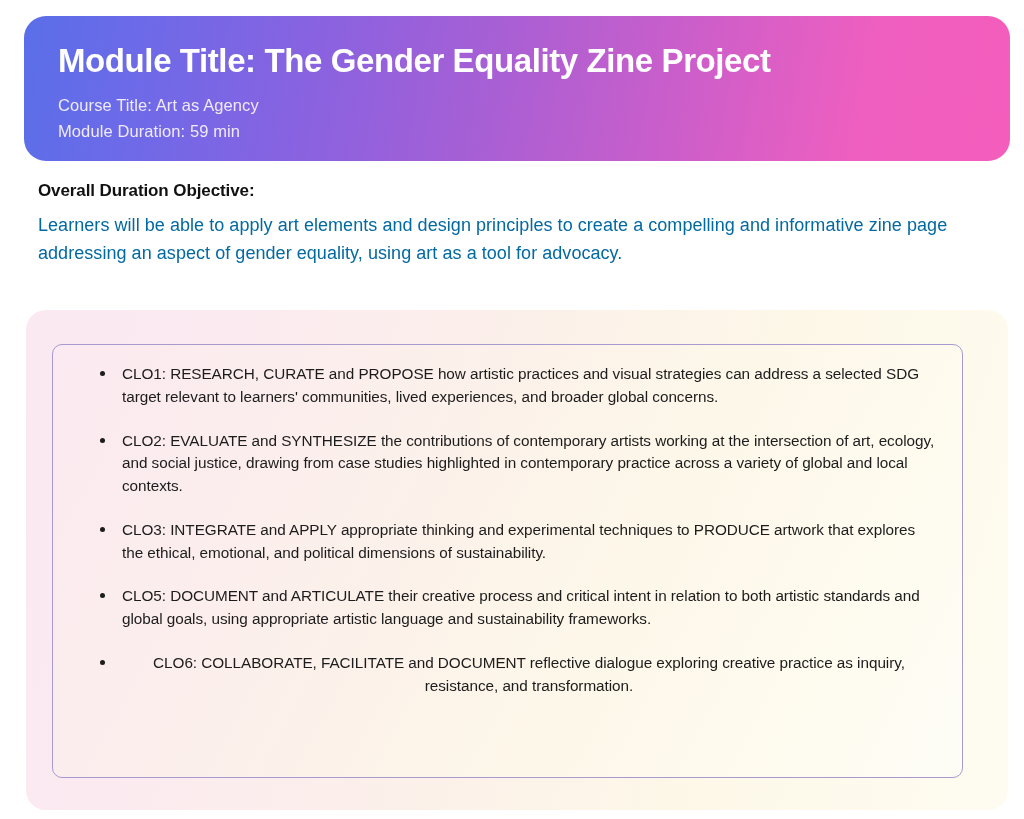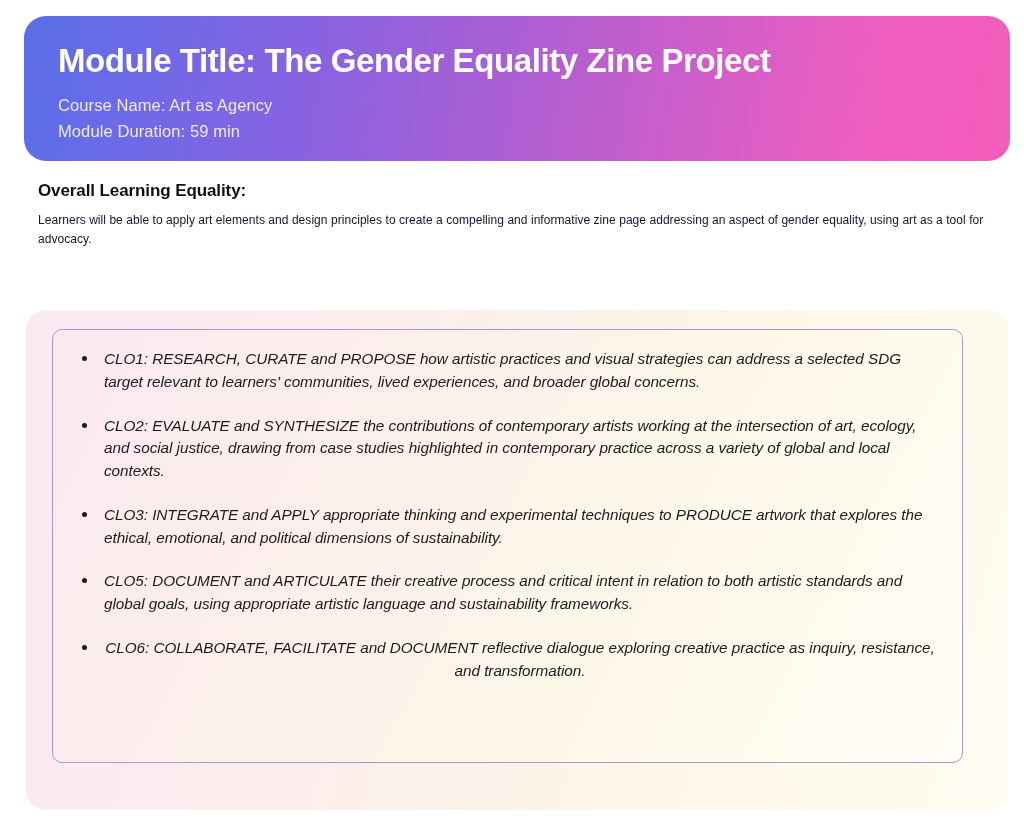--- a/index.html
+++ b/index.html
@@ -67,22 +67,22 @@
   }
 
   #overall-heading { top: 181px; }
   #clo-heading     { top: 278px; }
 
   .overall-text {
     position: absolute;
     left: 38px;
     top: 211px;
     width: 958px;
-    color: #0f172a;
-    font-size: 12px;
+    color: #0369a1;
+    font-size: 18px;
     line-height: 1.58;
     letter-spacing: 0.05px;
   }
 
   
   .outer-card {
     position: absolute;
     left: 26px;
     top: 310px;
     width: 982px;
@@ -93,35 +93,34 @@
         #fbeaf0 18%,
         #fcf0ea 45%,
         #fdf8e8 72%,
         #fefcf1 100%);
   }
 
   
   .inner-card {
     position: absolute;
     left: 52px;
-    top: 329px;
+    top: 344px;
     width: 911px;
     height: 434px;
     border-radius: 10px;
     border: 1.3px solid #a899cf;
     background: linear-gradient(118deg,
         #fbeaf1 0%,
         #fbecee 16%,
         #fcf1ea 40%,
         #fdf7e9 62%,
         #fefbef 82%,
         #fefdf6 100%);
-    padding: 18px 26px 0 20px;
+    padding: 18px 26px 0 38px;
     overflow: hidden;
-    font-style: italic;
   }
 
   .clo-list {
     list-style: none;
     margin: 0;
     padding: 0;
   }
 
   .clo-item {
     position: relative;
@@ -145,25 +144,25 @@
     background: #1c1c1c;
   }
 </style>
 </head>
 <body>
 
 <div class="page">
 
   <div class="header-card">
     <div class="header-title">Module Title: The Gender Equality Zine Project</div>
-    <div class="header-sub">Course Name: Art as Agency</div>
+    <div class="header-sub">Course Title: Art as Agency</div>
     <div class="header-sub">Module Duration: 59 min</div>
   </div>
 
-  <div class="section-heading" id="overall-heading">Overall Learning Equality:</div>
+  <div class="section-heading" id="overall-heading">Overall Duration Objective:</div>
 
   <div class="overall-text">Learners will be able to apply art elements and design principles to create a compelling and informative zine page addressing an aspect of gender equality, using art as a tool for advocacy.</div>
 
 
   <div class="outer-card"></div>
 
   <div class="inner-card">
     <ul class="clo-list">
 
       <li class="clo-item">

